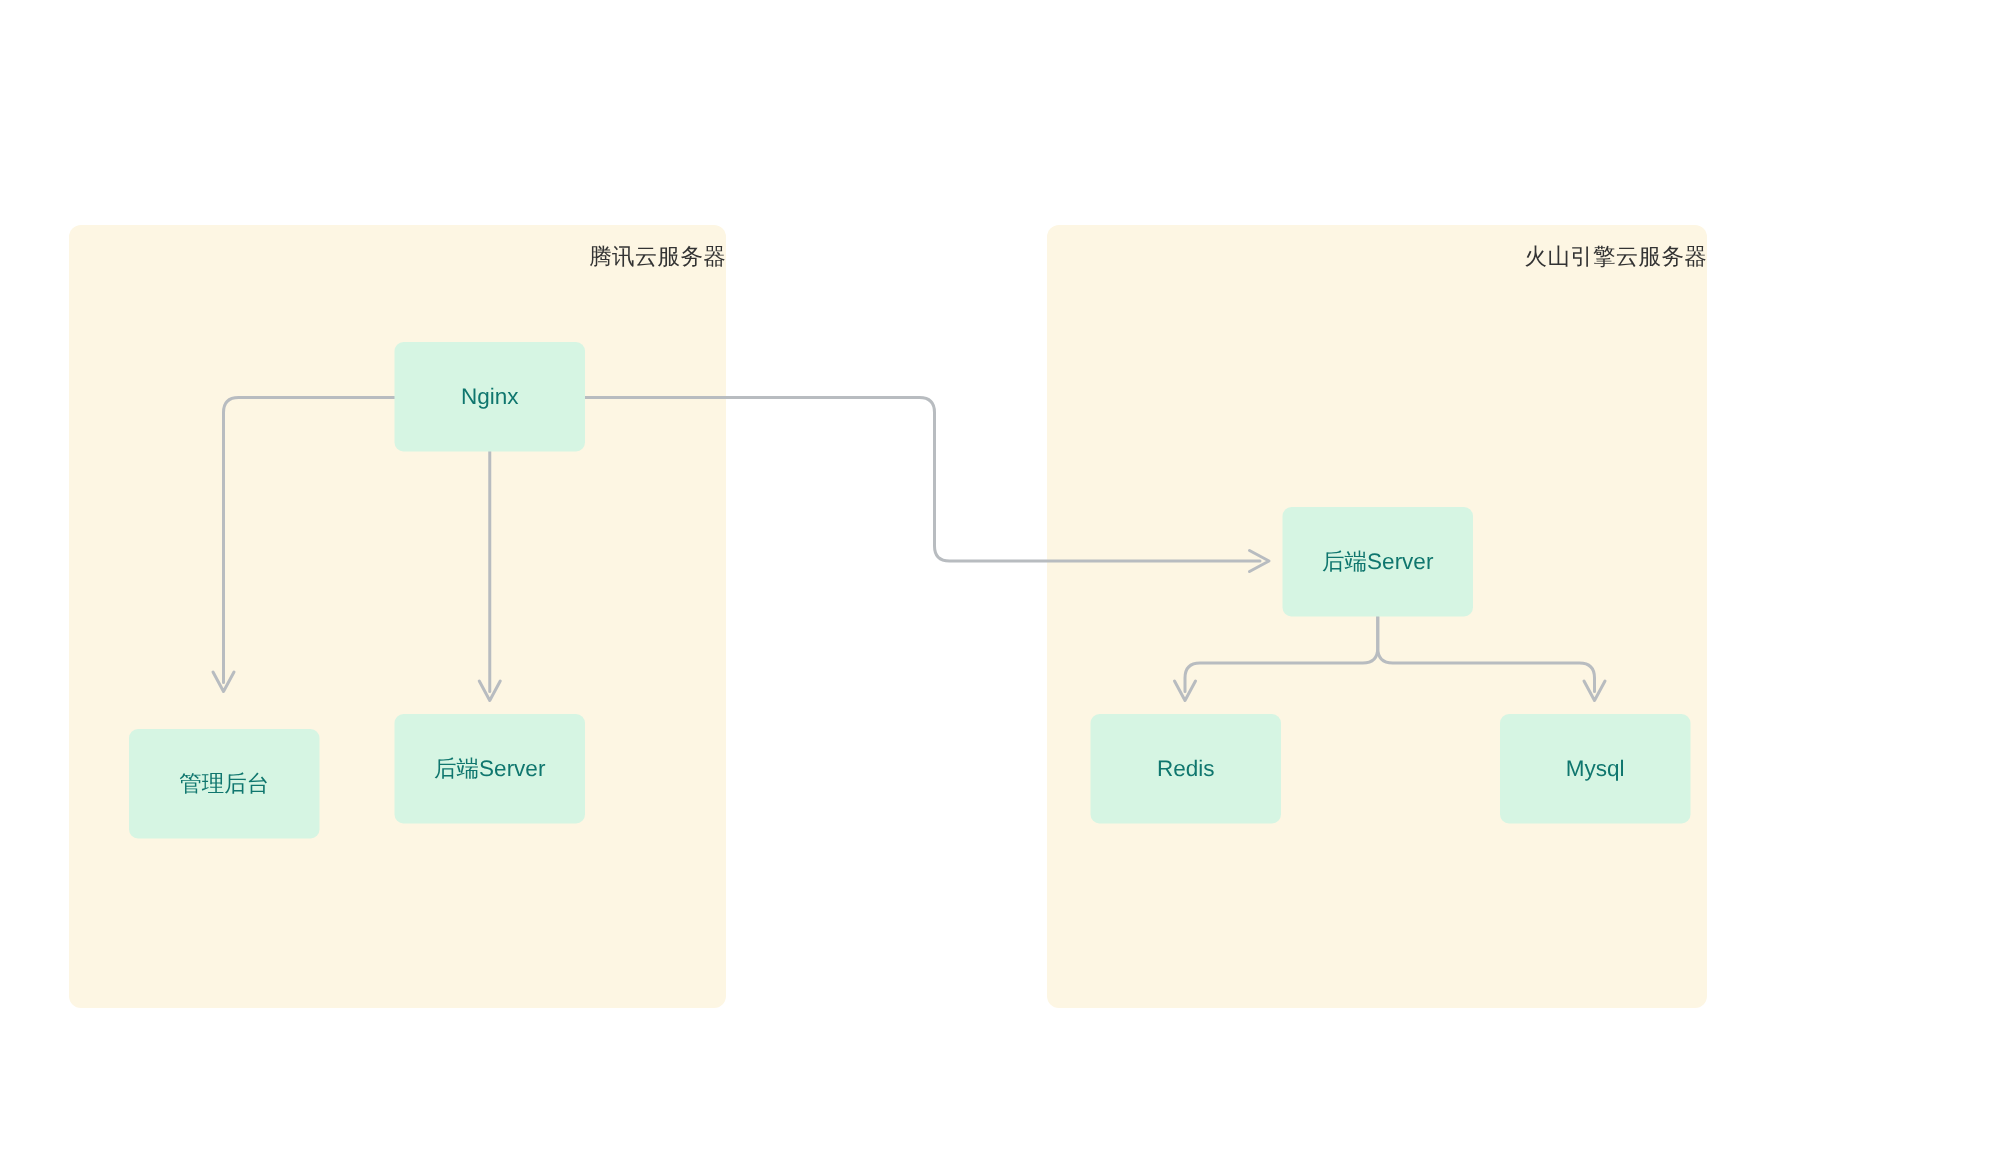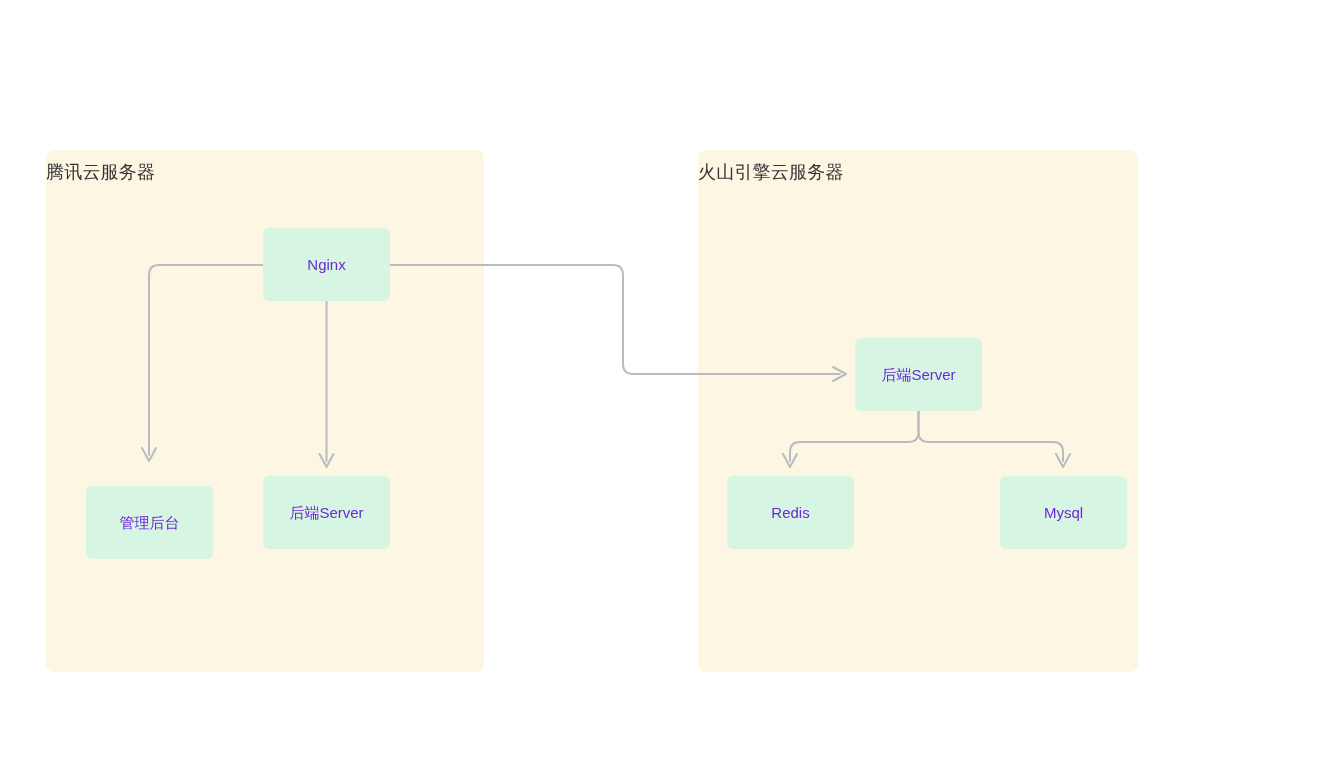--- a/index.html
+++ b/index.html
@@ -22,38 +22,38 @@
   .group-box {
     position: absolute;
     border-radius: 8px;
     background: #fdf6e3;
   }
   .group-title {
     position: absolute;
     left: 0;
     right: 0;
     top: 12px;
-    text-align: left;
-    font-size: 18px;
+    text-align: right;
+    font-size: 15px;
     color: #333333;
     letter-spacing: 0.2px;
     line-height: 20px;
   }
   .node {
     position: absolute;
     background: #d6f5e3;
     border-radius: 6px;
     display: flex;
     align-items: center;
     justify-content: center;
     box-sizing: border-box;
   }
   .node-label {
     font-size: 15px;
-    color: #6d28d9;
+    color: #0f766e;
     line-height: 20px;
     text-align: left;
     white-space: nowrap;
   }
   #edge-layer {
     position: absolute;
     left: 0;
     top: 0;
     width: 1330px;
     height: 772px;

